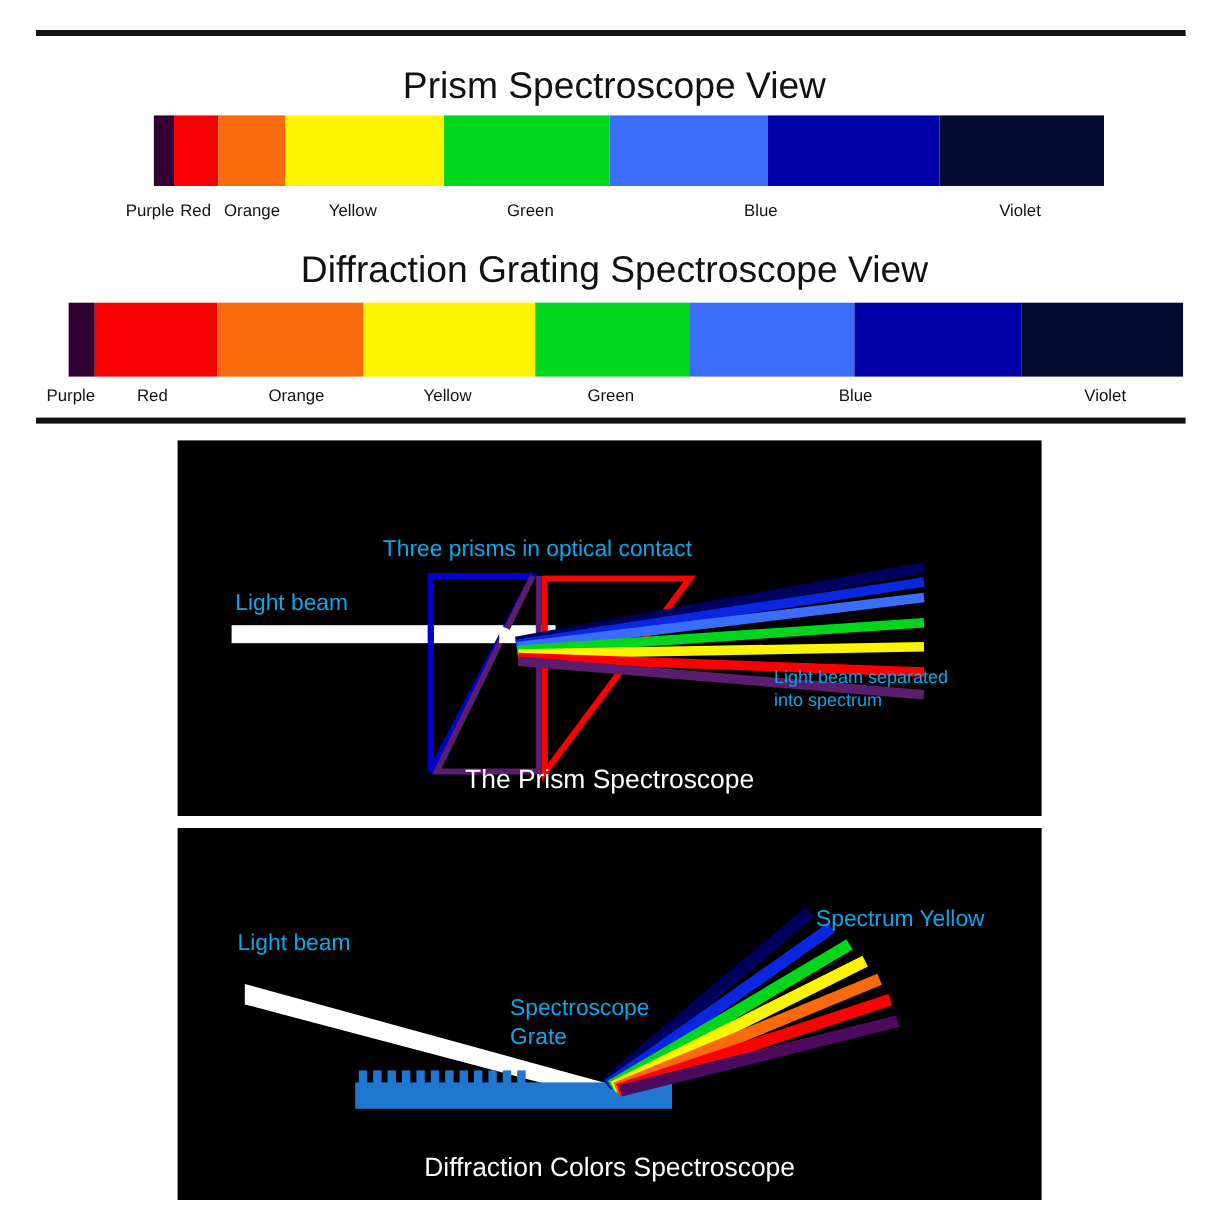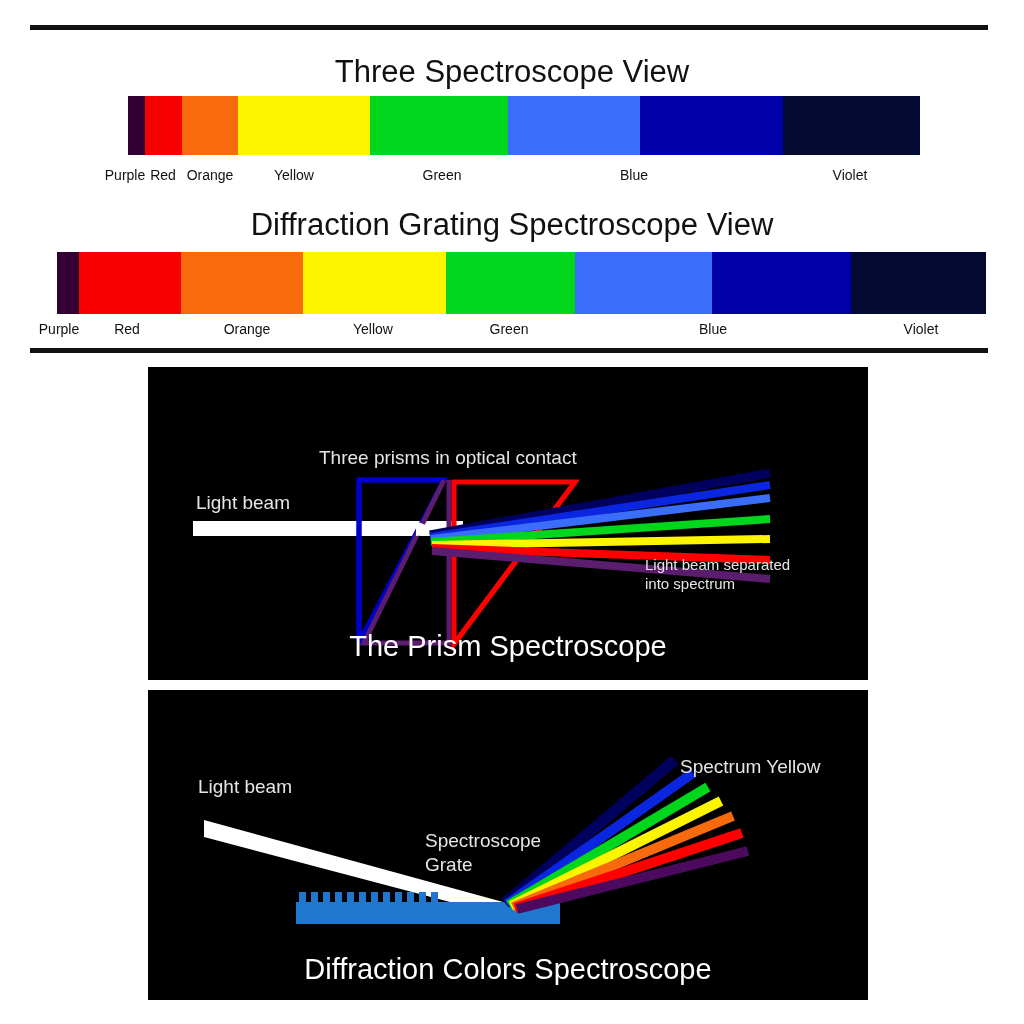--- a/index.html
+++ b/index.html
@@ -78,30 +78,30 @@
   #panel-prism   { left: 148px; top: 367px; width: 720px; height: 313px; }
   #panel-grating { left: 148px; top: 690px; width: 720px; height: 310px; }
 
   .panel svg { position: absolute; left: 0; top: 0; width: 100%; height: 100%; display:block; }
 
   .panel-caption {
     position: absolute;
     width: 100%;
     text-align: center;
     color: #ffffff;
-    font-size: 29px;
+    font-size: 22px;
     white-space: nowrap;
     font-weight: 400;
   }
   #caption-prism   { bottom: 17px; left: 0; }
   #caption-grating { bottom: 14px; left: 0; }
 
   .panel-text {
     position: absolute;
-    color: #e5e5e5;
+    color: #0ea5e9;
     font-size: 19px;
     line-height: 1.25;
     white-space: pre-line;
     font-weight: 400;
   }
 
   
   #txt-three-prisms    { left: 171px; top: 79px; font-size: 19px; }
   #txt-light-beam-1    { left: 48px;  top: 124px; font-size: 19px; }
   #txt-separated       { left: 497px; top: 189px; font-size: 15px; }
@@ -111,21 +111,21 @@
   #txt-diffraction-gr  { left: 277px; top: 139px; font-size: 19px; }
   #txt-spectrum-colors { left: 532px; top: 65px;  font-size: 19px; }
 </style>
 </head>
 <body>
 
 <div id="page">
 
   <div class="rule top"></div>
 
-  <div class="section-title" id="title-prism">Three Spectroscope View</div>
+  <div class="section-title" id="title-prism">Prism Spectroscope View</div>
 
   <div class="spectrum-band" id="band-prism">
       <div class="seg" style="width: 17px; background: rgb(51, 0, 51);"></div>
       <div class="seg" style="width: 37px; background: rgb(247, 0, 0);"></div>
       <div class="seg" style="width: 56px; background: rgb(248, 106, 11);"></div>
       <div class="seg" style="width: 132px; background: rgb(253, 245, 0);"></div>
       <div class="seg" style="width: 138px; background: rgb(0, 214, 27);"></div>
       <div class="seg" style="width: 132px; background: rgb(58, 110, 250);"></div>
       <div class="seg" style="width: 143px; background: rgb(0, 0, 168);"></div>
       <div class="seg" style="width: 137px; background: rgb(5, 10, 50);"></div>

